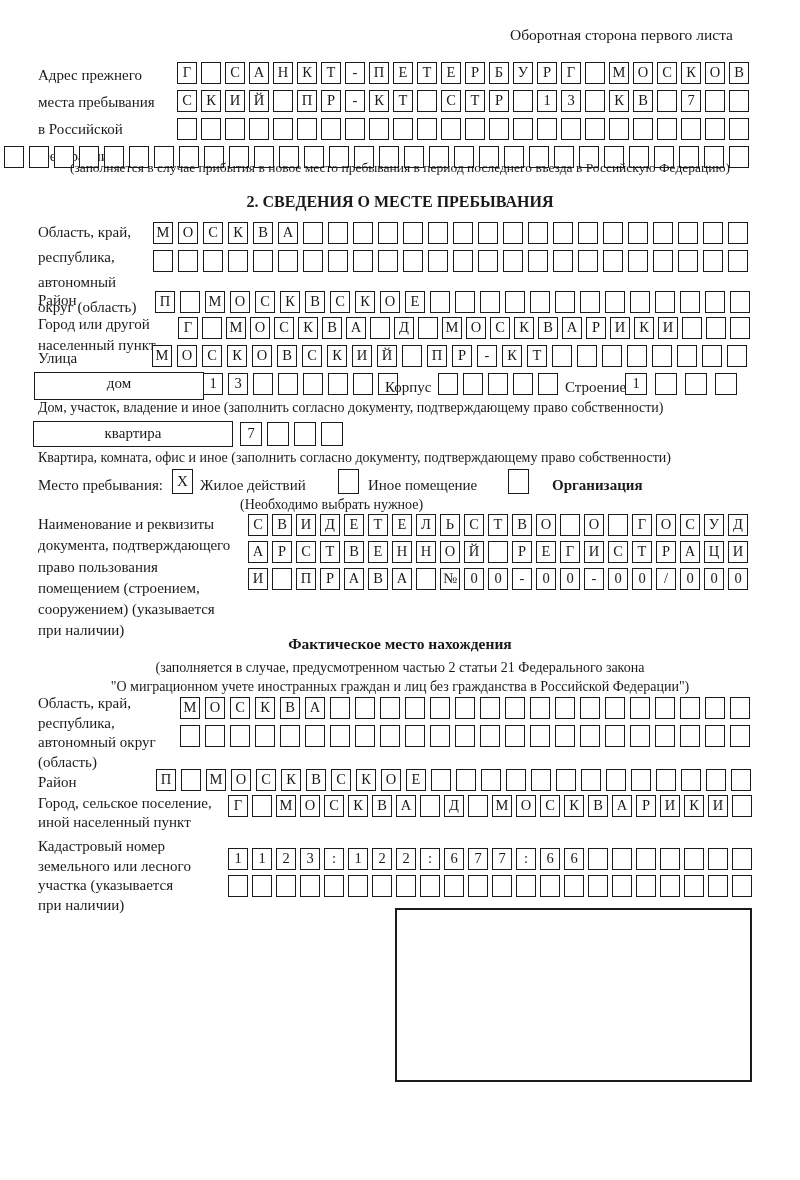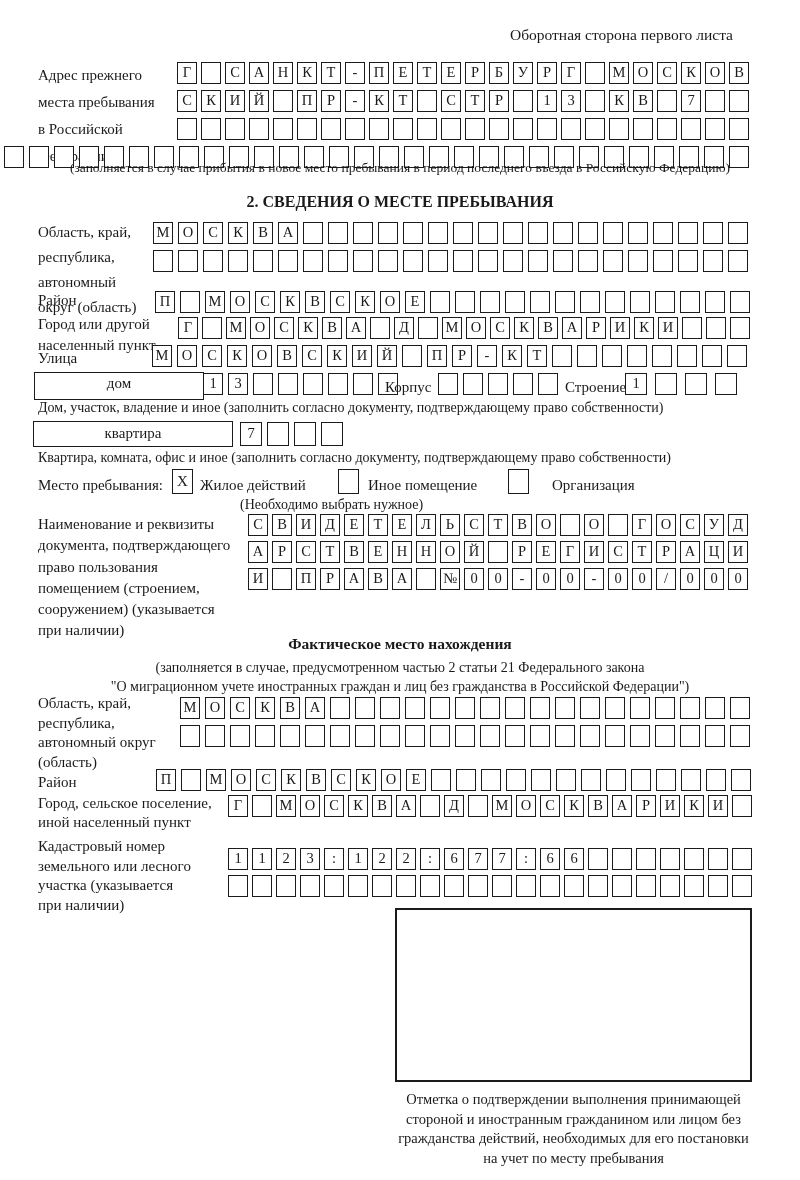--- a/index.html
+++ b/index.html
@@ -85,21 +85,21 @@
   <div class="abs widebox" style="left:33px;top:421px;width:200px;height:26px;line-height:23px;">квартира</div>
   <div class="abs boxrow kvc" style="left:240px;top:422px;"><span class="cell">7</span><span class="cell"></span><span class="cell"></span><span class="cell"></span></div>
   <div class="abs note" style="left:38px;top:450px;font-size:14px;">Квартира, комната, офис и иное (заполнить согласно документу, подтверждающему право собственности)</div>
 
   <div class="abs lbl" style="left:38px;top:473px;">Место пребывания:</div>
   <span class="abs chk" style="left:172px;top:469px;">X</span>
   <div class="abs lbl" style="left:200px;top:473px;">Жилое действий</div>
   <span class="abs chk" style="left:338px;top:469px;"></span>
   <div class="abs lbl" style="left:368px;top:473px;">Иное помещение</div>
   <span class="abs chk" style="left:508px;top:469px;"></span>
-  <div class="abs lbl" style="left:552px;top:473px;">Организация</div>
+  <div class="abs lbl" style="left:552px;top:473px;font-weight:bold;">Организация</div>
   <div class="abs note" style="left:240px;top:497px;font-size:14px;">(Необходимо выбрать нужное)</div>
 
   <div class="abs lbl" style="left:38px;top:514px;line-height:21.3px;">
       <div>Наименование и реквизиты</div>
       <div>документа, подтверждающего</div>
       <div>право пользования</div>
       <div>помещением (строением,</div>
       <div>сооружением) (указывается</div>
       <div>при наличии)</div>
     </div>
@@ -134,20 +134,14 @@
   <div class="abs lbl" style="left:38px;top:837px;line-height:19.5px;">
       <div>Кадастровый номер</div>
       <div>земельного или лесного</div>
       <div>участка (указывается</div>
       <div>при наличии)</div>
     </div>
   <div class="abs boxrow" style="left:228px;top:848px;"><span class="cell">1</span><span class="cell">1</span><span class="cell">2</span><span class="cell">3</span><span class="cell">:</span><span class="cell">1</span><span class="cell">2</span><span class="cell">2</span><span class="cell">:</span><span class="cell">6</span><span class="cell">7</span><span class="cell">7</span><span class="cell">:</span><span class="cell">6</span><span class="cell">6</span><span class="cell"></span><span class="cell"></span><span class="cell"></span><span class="cell"></span><span class="cell"></span><span class="cell"></span><span class="cell"></span></div>
   <div class="abs boxrow" style="left:228px;top:875px;"><span class="cell"></span><span class="cell"></span><span class="cell"></span><span class="cell"></span><span class="cell"></span><span class="cell"></span><span class="cell"></span><span class="cell"></span><span class="cell"></span><span class="cell"></span><span class="cell"></span><span class="cell"></span><span class="cell"></span><span class="cell"></span><span class="cell"></span><span class="cell"></span><span class="cell"></span><span class="cell"></span><span class="cell"></span><span class="cell"></span><span class="cell"></span><span class="cell"></span></div>
 
   <div class="abs bigbox" style="left:395px;top:908px;width:357px;height:174px;"></div>
-  <div class="abs" style="left:346px;top:1090px;width:455px;text-align:center;font-size:14.5px;line-height:19.5px;">
-      <div>Отметка о подтверждении выполнения принимающей</div>
-      <div>стороной и иностранным гражданином или лицом без</div>
-      <div>гражданства действий, необходимых для его постановки</div>
-      <div>на учет по месту пребывания</div>
-    </div>
 
 </div>
 
 </body></html>

